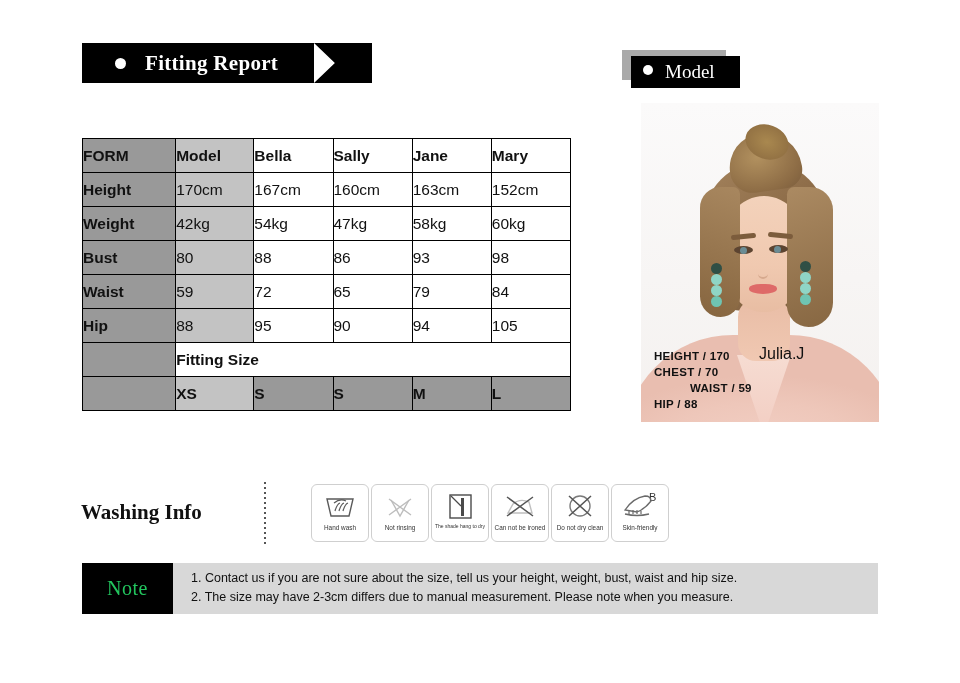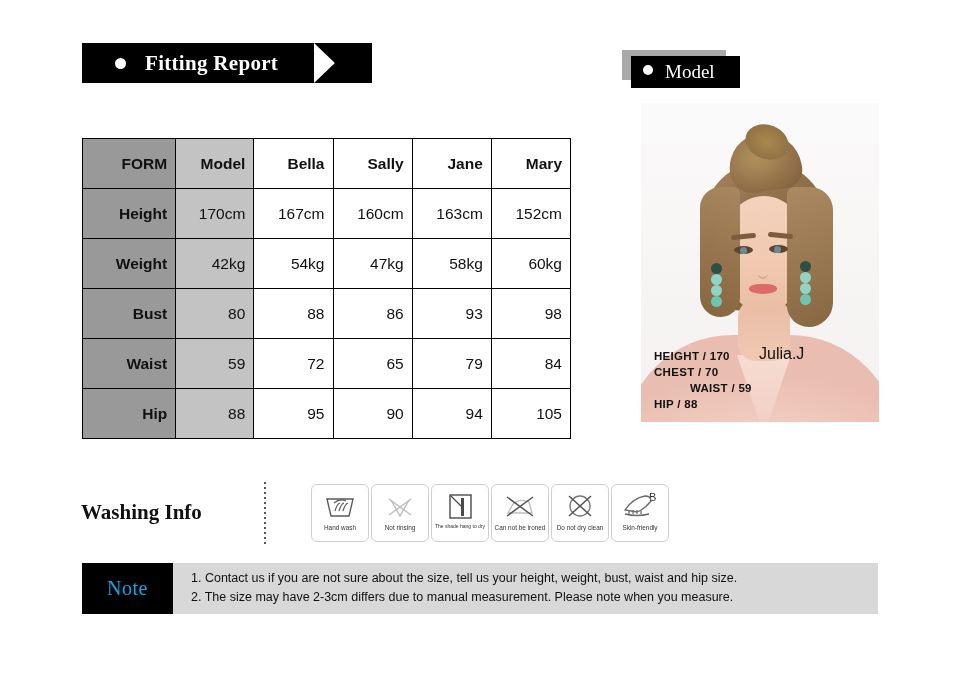--- a/index.html
+++ b/index.html
@@ -111,27 +111,27 @@
   #size-table {
     position: absolute;
     left: 82px;
     top: 138px;
     width: 489px;
     border-collapse: collapse;
     table-layout: fixed;
   }
   #size-table td {
     border: 1.4px solid #000000;
-    text-align: right;
+    text-align: left;
     vertical-align: middle;
     font-family: "Liberation Sans", sans-serif;
     font-size: 15.5px;
     color: #111111;
     height: 33px;
-    padding: 8px;
+    padding: 0;
     background: #ffffff;
   }
   #size-table col.c-form   { width: 93px; }
   #size-table col.c-model  { width: 78px; }
   #size-table col.c-p      { width: 79px; }
   td.head-cell {
     background: #999999 !important;
     font-weight: 700;
   }
   td.model-cell {
@@ -442,21 +442,21 @@
   #note-badge {
     width: 91px;
     height: 51px;
     background: #000000;
     display: flex;
     align-items: center;
     justify-content: center;
     flex: 0 0 auto;
   }
   #note-badge span {
-    color: #0ea5e9;
+    color: #22c55e;
     font-family: "Liberation Serif", serif;
     font-size: 20px;
     letter-spacing: 0.5px;
     text-align: center;
   }
   #note-body {
     flex: 1 1 auto;
     background: #d8d8d8;
     padding: 6px 8px 0 18px;
     box-sizing: border-box;
@@ -536,20 +536,32 @@
       <td>79</td>
       <td>84</td>
     </tr>
     <tr>
       <td class="head-cell">Hip</td>
       <td class="model-cell">88</td>
       <td>95</td>
       <td>90</td>
       <td>94</td>
       <td>105</td>
+    </tr>
+    <tr>
+      <td class="blank-cell"></td>
+      <td class="fitting-label" colspan="5">Fitting Size</td>
+    </tr>
+    <tr>
+      <td class="blank-cell"></td>
+      <td class="size-cell-xs">XS</td>
+      <td class="size-cell">S</td>
+      <td class="size-cell">S</td>
+      <td class="size-cell">M</td>
+      <td class="size-cell">L</td>
     </tr>
   </tbody>
 </table>
 
 <div id="model-photo">
   <div class="photo-bg"></div>
   <div class="blouse"></div>
   <div class="hair-back"></div>
   <div class="neck"></div>
   <div class="blouse-v"></div>

